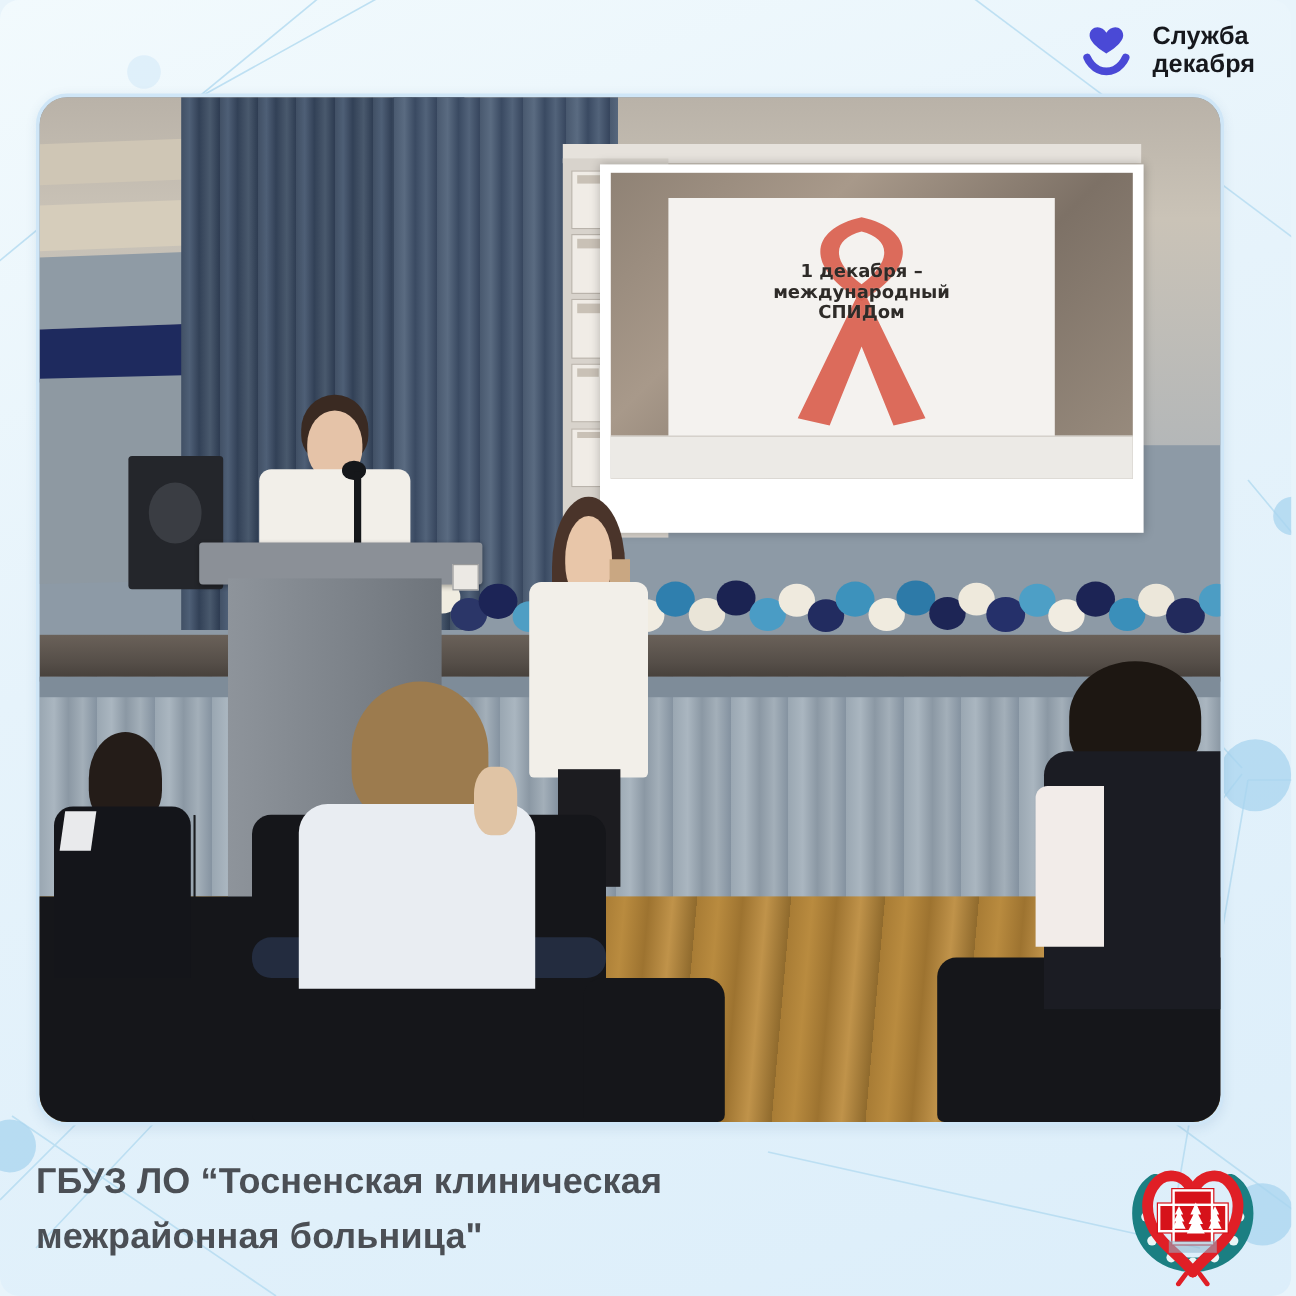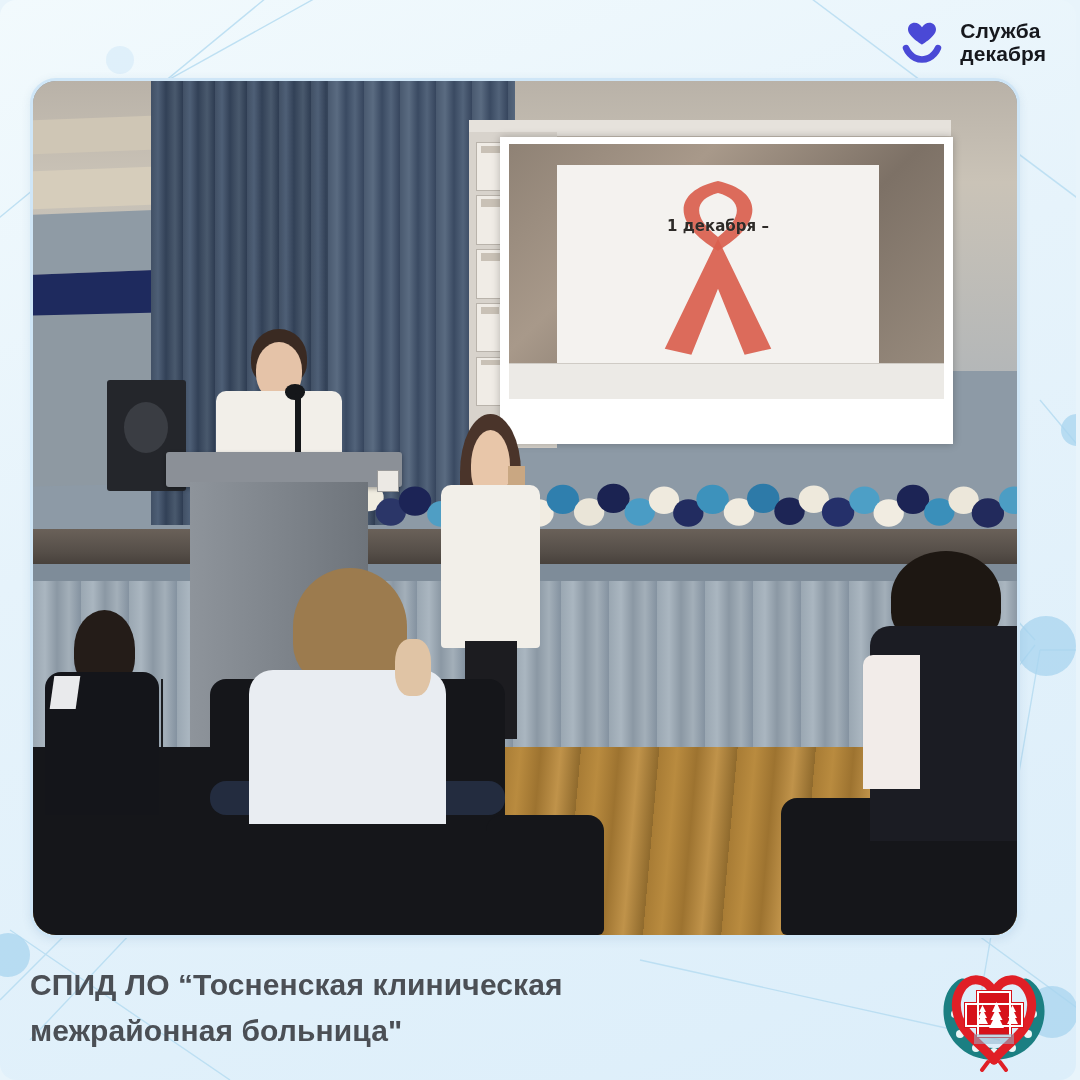--- a/index.html
+++ b/index.html
@@ -225,20 +225,22 @@
 
       <div class="screen">
         <div class="screen-inner">
           <div class="slide">
             <svg class="ribbon" viewBox="0 0 100 180" preserveAspectRatio="none">
               <path d="M50 62 L86 172 L68 178 L50 112 L32 178 L14 172 Z" fill="#d9604e" opacity=".92"></path>
               <path d="M50 74 C18 46 20 14 50 4 C80 14 82 46 50 74 Z M50 60 C68 40 66 22 50 16 C34 22 32 40 50 60 Z" fill="#d9604e" opacity=".92"></path>
             </svg>
             <div class="slide-text">
               <div>1 декабря –</div>
+              <div>международный</div>
+              <div>СПИДом</div>
             </div>
           </div>
           <div class="screen-bar"></div>
         </div>
       </div>
 
       <svg class="balloons" viewBox="0 0 700 70" preserveAspectRatio="none">
         <g>
           <circle cx="14" cy="40" r="16" fill="#1a2250"></circle>
             <circle cx="40" cy="30" r="15" fill="#f0ece0"></circle>
@@ -327,21 +329,21 @@
       <div style="position:absolute;left:84%;top:55%;width:18%;height:34%;">
         <div style="position:absolute;left:18%;top:0;width:62%;height:32%;background:#1d1712;border-radius:50% 50% 34% 34%;"></div>
         <div style="position:absolute;left:6%;top:26%;width:94%;height:74%;background:#1b1c23;border-radius:20px 20px 0 0;"></div>
         <div style="position:absolute;left:2%;top:36%;width:32%;height:46%;background:#f2ece9;border-radius:10px 0 0 0;"></div>
       </div>
 
     </div>
   </div>
 
   <div class="caption">
-    <div>СПИД ЛО “Тосненская клиническая</div>
+    <div>ГБУЗ ЛО “Тосненская клиническая</div>
     <div>межрайонная больница"</div>
   </div>
 
   <svg class="emblem" viewBox="0 0 140 120">
 
     <path d="M34 28 C16 40 14 72 32 92 C42 103 56 108 70 108 C84 108 98 103 108 92 C126 72 124 40 106 28
              C100 24 94 28 98 35 C112 52 112 72 98 85 C90 93 80 96 70 96 C60 96 50 93 42 85 C28 72 28 52 42 35
              C46 28 40 24 34 28 Z" fill="#1b7f82"></path>
     <g fill="#eaf6f6">
       <circle cx="31" cy="62" r="4"></circle>

